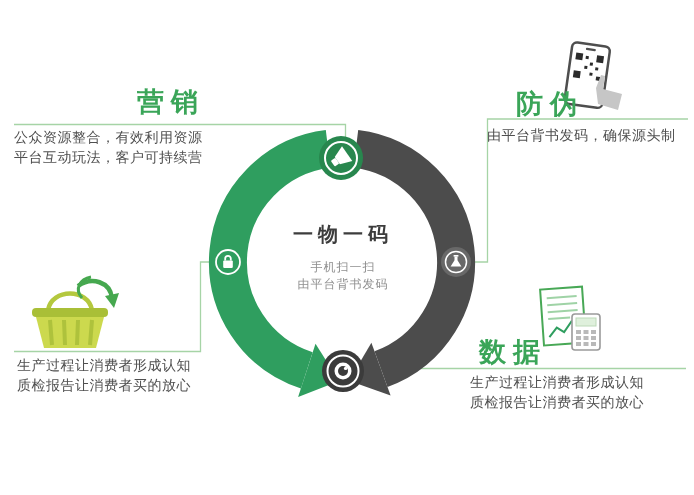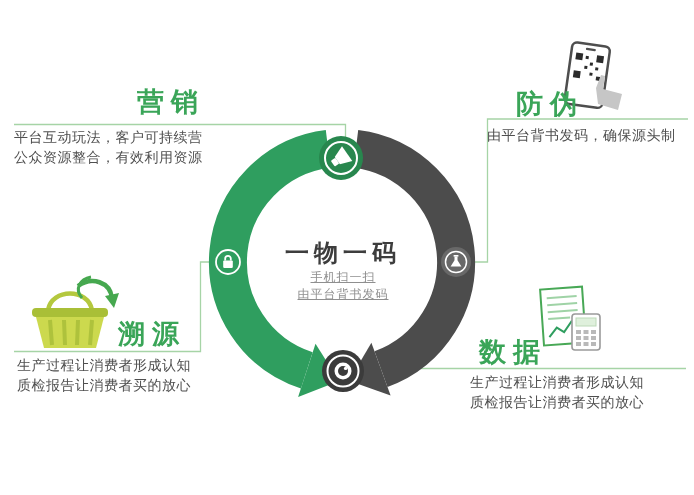--- a/index.html
+++ b/index.html
@@ -2,22 +2,22 @@
 <html><head>
 <meta charset="utf-8">
 <style>
   html,body{margin:0;padding:0;background:#fff;}
   .canvas{position:relative;width:694px;height:421px;background:#ffffff;overflow:hidden;
           font-family:"Liberation Sans",sans-serif;}
   svg.layer{position:absolute;left:0;top:0;}
   .sec-title{position:absolute;font-size:27px;font-weight:bold;color:#3aa558;letter-spacing:7px;white-space:nowrap;}
   .para{position:absolute;font-size:14px;line-height:20px;color:#4f4f4f;letter-spacing:0.5px;white-space:nowrap;}
   .center{position:absolute;left:242px;top:221px;width:202px;text-align:center;}
-  .center-title{font-size:24px;font-weight:bold;color:#3d3d3d;letter-spacing:5px;margin-top:16px;}
-  .center-sub{font-size:12px;line-height:17px;color:#8f8f8f;letter-spacing:1px;text-decoration:underline;}
+  .center-title{font-size:20px;font-weight:bold;color:#3d3d3d;letter-spacing:5px;}
+  .center-sub{margin-top:11px;font-size:12px;line-height:17px;color:#8f8f8f;letter-spacing:1px;}
 </style>
 </head>
 <body>
 
 <div class="canvas">
 
   <svg class="layer" width="694" height="495" viewBox="0 0 694 495">
 
     <path d="M14 124.5 H345.5 V139" stroke="#a6d4a6" stroke-width="1.3" fill="none"></path>
     <path d="M688 119 H487.5 V262 H472" stroke="#a6d4a6" stroke-width="1.3" fill="none"></path>
@@ -106,30 +106,29 @@
           <rect x="51" y="50" width="5" height="4"></rect>
         <rect x="36" y="56" width="5" height="4"></rect>
           <rect x="43.5" y="56" width="5" height="4"></rect>
           <rect x="51" y="56" width="5" height="4"></rect>
       </g>
     </g>
   </svg>
 
   <div class="sec-title" style="left:137px;top:84px;">营销</div>
   <div class="para" style="left:14px;top:127px;">
+    <div>公众资源整合，有效利用资源</div>
     <div>平台互动玩法，客户可持续营</div>
-    <div>公众资源整合，有效利用资源</div>
   </div>
 
   <div class="sec-title" style="left:516px;top:86px;">防伪</div>
   <div class="para" style="left:487px;top:125px;">
     <div>由平台背书发码，确保源头制</div>
   </div>
 
-  <div class="sec-title" style="left:118px;top:316px;">溯源</div>
   <div class="para" style="left:17px;top:355px;">
     <div>生产过程让消费者形成认知</div>
     <div>质检报告让消费者买的放心</div>
   </div>
 
   <div class="sec-title" style="left:479px;top:334px;">数据</div>
   <div class="para" style="left:470px;top:372px;">
     <div>生产过程让消费者形成认知</div>
     <div>质检报告让消费者买的放心</div>
   </div>

